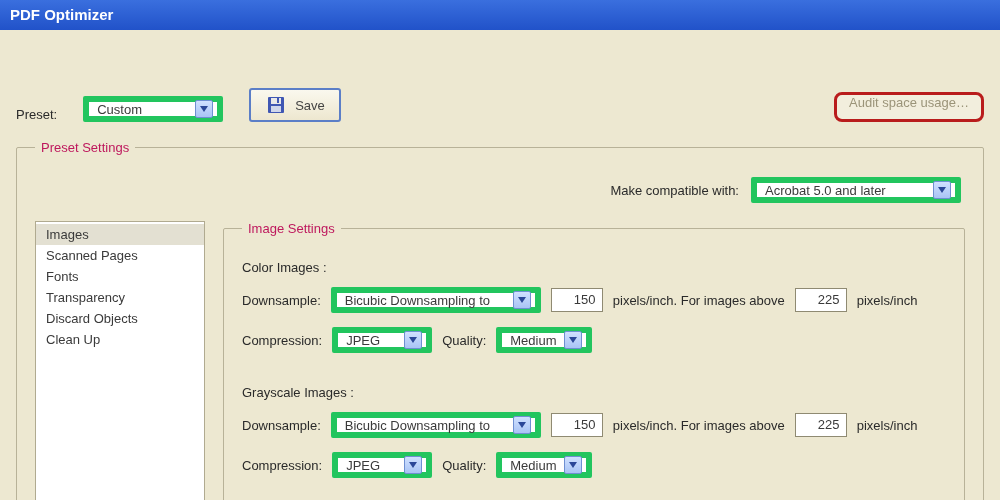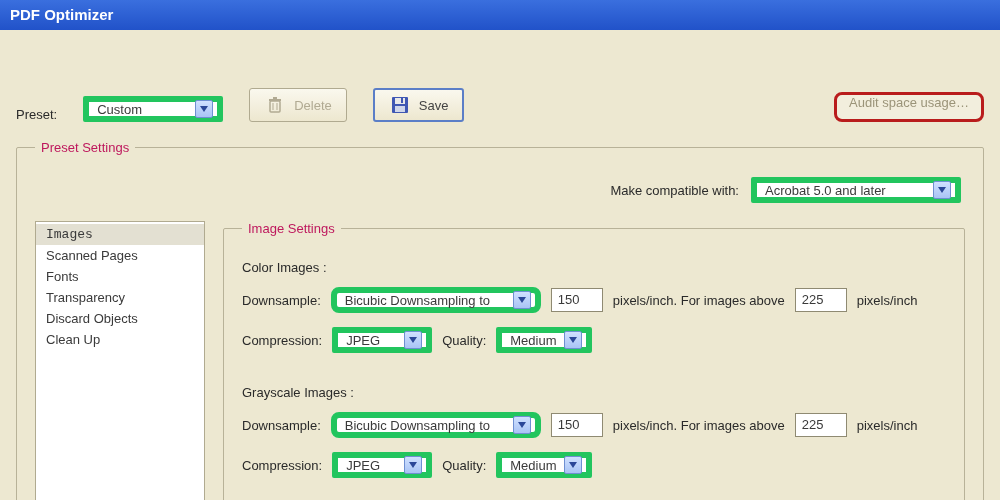--- a/index.html
+++ b/index.html
@@ -105,45 +105,45 @@
       border: 1px solid #b0aa90;
       width: 170px;
       height: 280px;
       padding: 2px 0;
     }
     .cat-item {
       padding: 3px 10px;
       font-size: 13px;
       cursor: default;
     }
-    .cat-item.selected { background: #e3e0d2; font-family: Liberation Mono, monospace; }
+    .cat-item.selected { background: #e3e0d2; }
     .image-settings-fieldset {
       flex: 1;
     }
     .section-heading {
       color: #2a2a2a;
       margin: 8px 0 12px 0;
     }
     .form-row {
       display: flex;
       align-items: center;
       gap: 10px;
       margin-bottom: 14px;
       flex-wrap: wrap;
     }
     .text-input {
       display: inline-block;
       background: #fff;
       border: 1px solid #8f8a72;
       height: 24px;
       width: 52px;
-      padding: 0 6px;
+      padding: 0 22px;
       line-height: 22px;
     }
-    .select.mid { min-width: 210px; border-radius: 8px; }
+    .select.mid { min-width: 210px; }
     .select.small { min-width: 100px; text-align: right; }
     .select.tiny { min-width: 96px; }
     .spacer-top { height: 10px; }
   </style>
 </head>
 <body>
 
 <div class="titlebar">
   <span>PDF Optimizer</span>
 </div>
@@ -155,32 +155,20 @@
 
     <div class="select">
       <span>Custom</span>
       <span class="chev">
         <svg width="8" height="6" viewBox="0 0 8 6">
             <path d="M0 0 L8 0 L4 6 Z" fill="#2b4798"></path>
           </svg>
       </span>
     </div>
 
-    <div class="btn disabled">
-      <span class="btn-icon">
-        <svg width="20" height="20" viewBox="0 0 20 20">
-          <rect x="5" y="6" width="10" height="11" rx="1" fill="none" stroke="#b1aa93" stroke-width="1.5"></rect>
-          <rect x="4" y="4" width="12" height="2" fill="#b1aa93"></rect>
-          <rect x="8" y="2" width="4" height="2" fill="#b1aa93"></rect>
-          <line x1="8" y1="8" x2="8" y2="15" stroke="#b1aa93" stroke-width="1"></line>
-          <line x1="12" y1="8" x2="12" y2="15" stroke="#b1aa93" stroke-width="1"></line>
-        </svg>
-      </span>
-      <span>Delete</span>
-    </div>
 
     <div class="btn primary-highlight">
       <span class="btn-icon">
         <svg width="20" height="20" viewBox="0 0 20 20">
           <rect x="2" y="2" width="16" height="16" rx="1" fill="#3f57b3"></rect>
           <rect x="5" y="3" width="10" height="6" fill="#e8e8e8"></rect>
           <rect x="11" y="3" width="2" height="5" fill="#3f57b3"></rect>
           <rect x="5" y="11" width="10" height="6" fill="#cfd6ea"></rect>
         </svg>
       </span>

